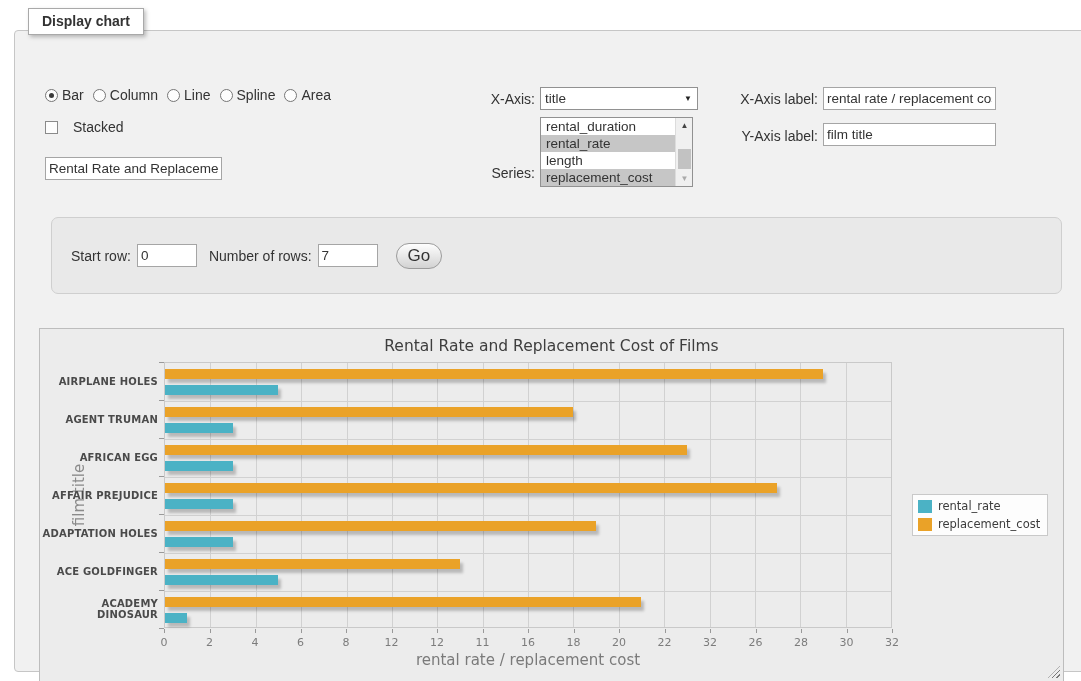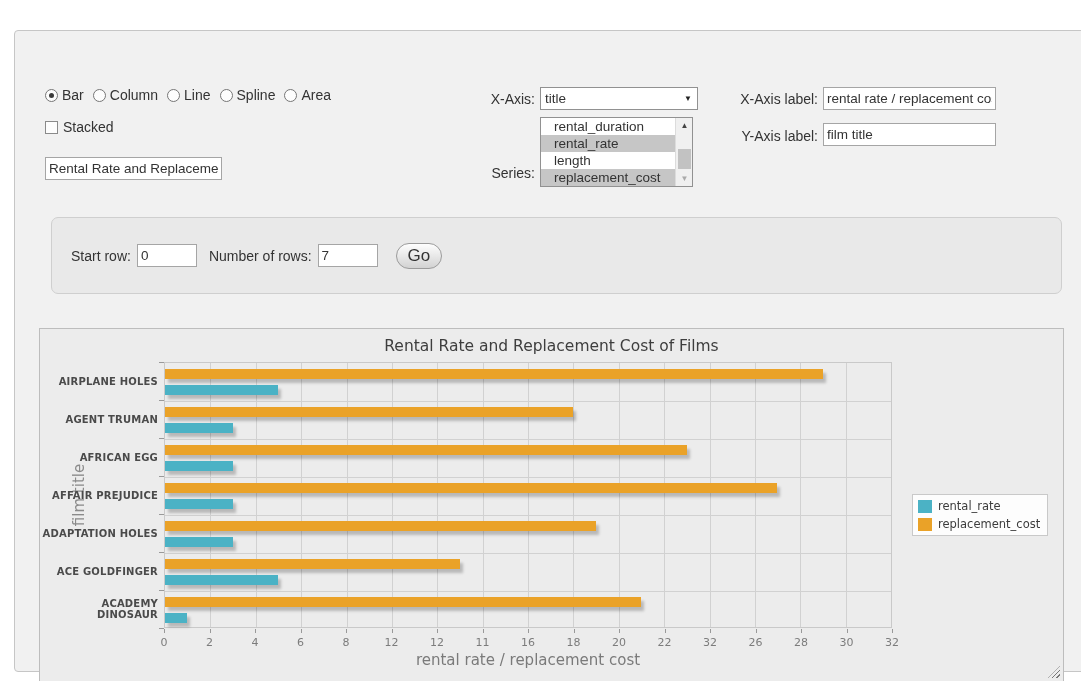--- a/index.html
+++ b/index.html
@@ -13,42 +13,42 @@
   .legend-box { position:absolute; left:28px; top:8px; z-index:5; background:#fff;
                 border:1px solid #a9a9a9; padding:4px 13px 5px 13px; font-size:14px; font-weight:bold;
                 color:#333; box-shadow:2px 2px 4px rgba(0,0,0,0.25); }
 
   
   .radio-row { position:absolute; left:30px; top:56px; display:flex; align-items:center; gap:9px; font-size:14px; }
   .radio-item { display:flex; align-items:center; gap:4px; cursor:default; }
   .radio { width:13px; height:13px; border:1px solid #767676; border-radius:50%; background:#fdfdfd; position:relative; }
   .radio.checked::after { content:""; position:absolute; left:3px; top:3px; width:5px; height:5px;
                           border-radius:50%; background:#3b3b3b; }
-  .stacked-row { position:absolute; left:30px; top:88px; display:flex; align-items:center; gap:5px; font-size:14px; }
+  .stacked-row { position:absolute; left:30px; top:88px; display:flex; align-items:center; gap:15px; font-size:14px; }
   .checkbox { width:13px; height:13px; border:1px solid #8a8a8a; background:#fdfdfd; }
 
   input.txt { border:1px solid #a5a5a5; background:#fff; font-family:"Liberation Sans",sans-serif;
               font-size:13.5px; color:#333; padding:0 3px; height:23px; border-radius:0; }
   .title-input { position:absolute; left:30px; top:126px; width:177px; }
 
   .lbl { position:absolute; font-size:14px; color:#333; text-align:right; }
   .lbl-xaxis { left:420px; top:60px; width:100px; }
   .lbl-series { left:420px; top:134px; width:100px; }
   .lbl-xlabel { left:690px; top:60px; width:113px; }
   .lbl-ylabel { left:690px; top:97px; width:113px; }
 
   .select-box { position:absolute; left:525px; top:56px; width:158px; height:23px; background:#fff;
                 border:1px solid #919191; font-size:13.5px; display:flex; align-items:center; }
   .select-box .val { flex:1; padding-left:4px; }
   .select-box .arrow { width:18px; font-size:8px; color:#222; text-align:center; }
 
   .listbox { position:absolute; left:525px; top:86px; width:153px; height:70px; background:#fff;
              border:1px solid #919191; overflow:hidden; display:flex; }
   .opts { flex:1; }
-  .opt { height:17px; line-height:17px; font-size:13.5px; padding-left:13px; white-space:nowrap; }
+  .opt { height:17px; line-height:17px; font-size:13.5px; padding-left:5px; white-space:nowrap; }
   .opt.sel { background:#c6c6c6; }
   .lb-scroll { width:17px; background:#f0f0f0; border-left:1px solid #dcdcdc; position:relative; }
   .lb-btn { position:absolute; left:0; width:17px; height:15px; font-size:8px; text-align:center;
             line-height:15px; color:#444; background:#f0f0f0; }
   .lb-btn.up { top:0; }
   .lb-btn.down { bottom:0; color:#aaa; }
   .lb-thumb { position:absolute; left:2px; top:31px; width:13px; height:20px; background:#c2c2c2; }
 
   .axis-input { position:absolute; left:808px; width:173px; }
   .xlabel-input { top:56px; }
@@ -88,20 +88,21 @@
   .legend-label { font-size:11.5px; color:#3c3c3c; white-space:nowrap; }
   .resize-grip { position:absolute; right:3px; bottom:3px; width:12px; height:12px;
                  background:repeating-linear-gradient(135deg, transparent 0 2px, #777 2px 3px);
                  clip-path:polygon(100% 0, 100% 100%, 0 100%); cursor:se-resize; }
 </style>
 </head>
 <body>
 
 <div class="page">
 
+  <div class="legend-box">Display chart</div>
 
   <div class="frame">
 
     <div class="radio-row">
         <div class="radio-item">
           <div class="radio checked"></div>
           <div style="display: inline;">Bar</div>
         </div>
         <div class="radio-item">
           <div class="radio"></div>

